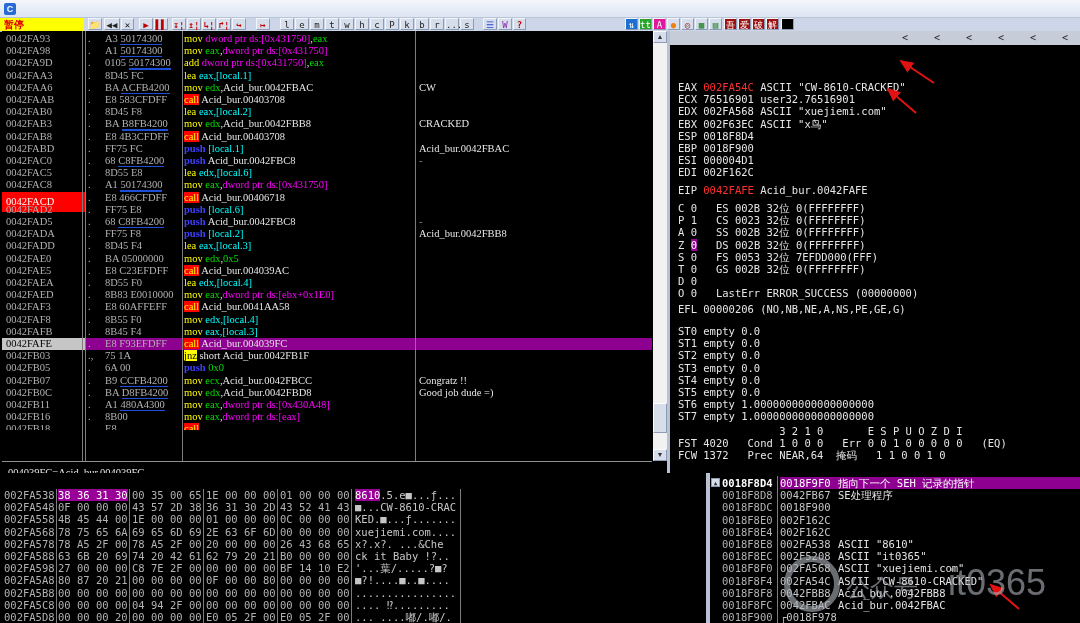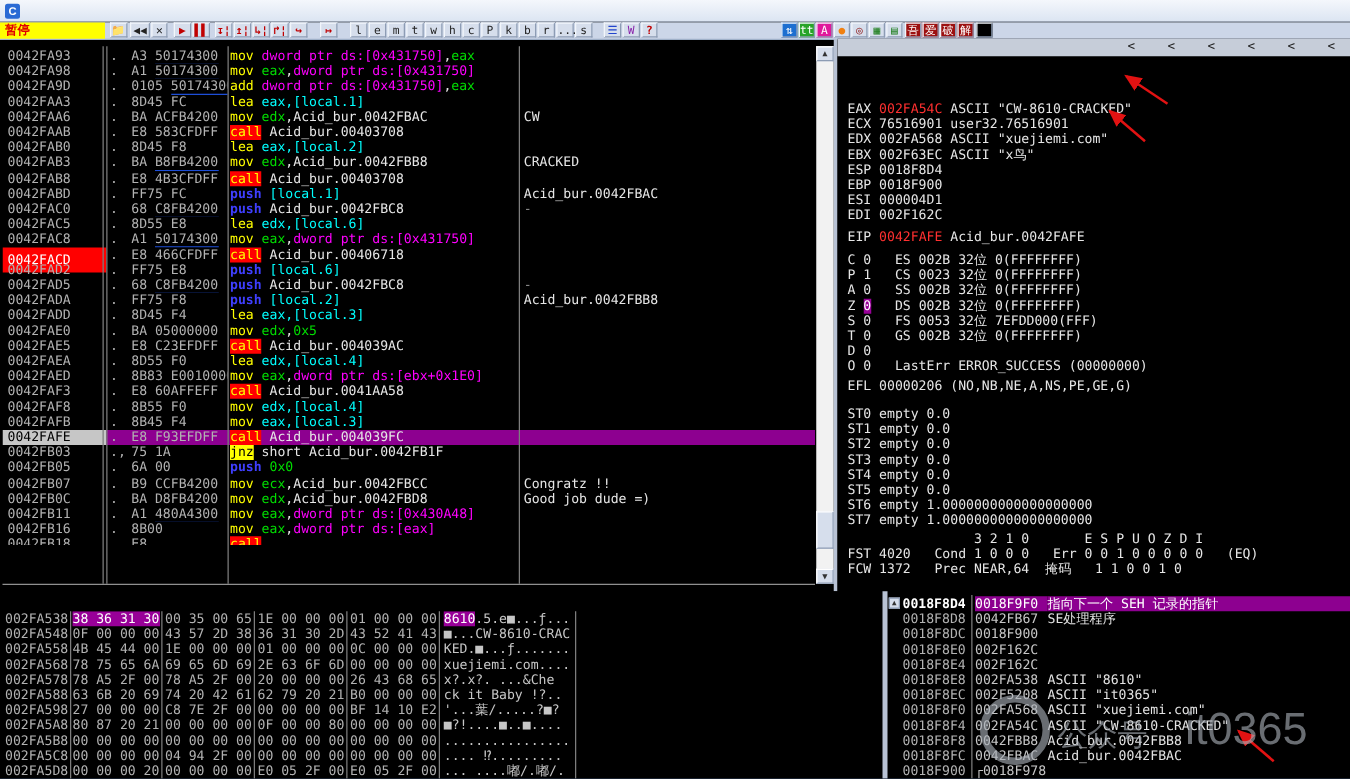--- a/index.html
+++ b/index.html
@@ -22,24 +22,24 @@
     font-size:9px;line-height:12px;background:#d6deec;border:1px solid;
     border-color:#f2f6fb #8d9cb4 #8d9cb4 #f2f6fb;box-sizing:border-box;color:#222;}
   .tred{color:#c00000;font-weight:bold;}
   .cjkbtn{background:#9c1010;color:#fff;font-size:9px;}
   
   .code{font-size:10.5px;line-height:12.2px;white-space:pre;} .w{color:#e6e6e6;} .r{color:#ff3030;}
   .mn{color:#ffff00;} .reg{color:#00dd00;} .imm{color:#00dd00;}
   .mem{color:#ff00ff;} .loc{color:#00ffff;} .pu{color:#3f3fff;font-weight:bold;}
   .call{background:#ff0000;color:#ffff00;} .jnz{background:#ffff00;color:#000;}
   .hl{background:#980098;color:#fff;} .pl{color:#c6c6c6;}
-  .u{border-bottom:1px solid #1d4ed8;}
+  .u{border-bottom:6px solid #1d4ed8;}
   .dash{color:#8f8f8f;}
   
-  #disasm{position:absolute;left:2px;top:37px;width:665px;height:442px;background:#000;}
+  #disasm{position:absolute;left:2px;top:31px;width:665px;height:442px;background:#000;font-family:Liberation Serif, serif;}
   #drows{position:absolute;left:0;top:2px;width:650px;height:397px;overflow:hidden;}
   .drow{position:absolute;left:0;width:100%;height:12.2px;}
   .selbg{position:absolute;left:83px;width:567px;top:0;height:12.2px;background:#8d0090;}
   .d-addr{position:absolute;left:4px;color:#b2b2b2;}
   .addr-eip{left:0;padding:0 4px;width:75px;background:#c6c6c6;color:#000;}
   .addr-red{left:0;padding:4px 4px;width:75px;background:#ff0000;color:#fff;}
   .d-dot{position:absolute;left:86px;color:#b2b2b2;}
   .d-bytes{position:absolute;left:103px;width:77px;overflow:hidden;color:#b2b2b2;}
   .d-instr{position:absolute;left:182px;}
   .d-cmt{position:absolute;left:417px;}

